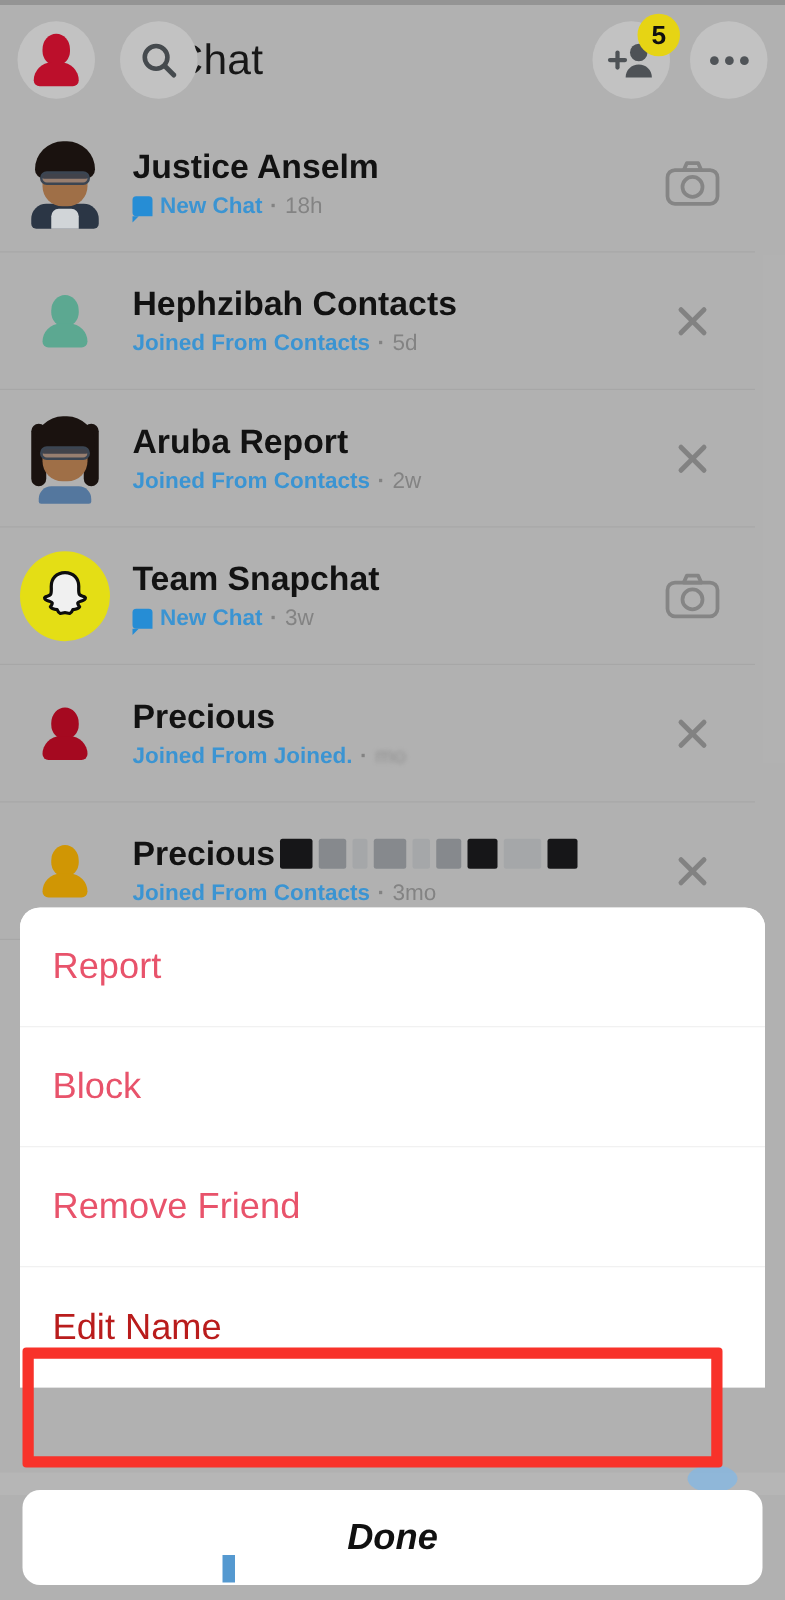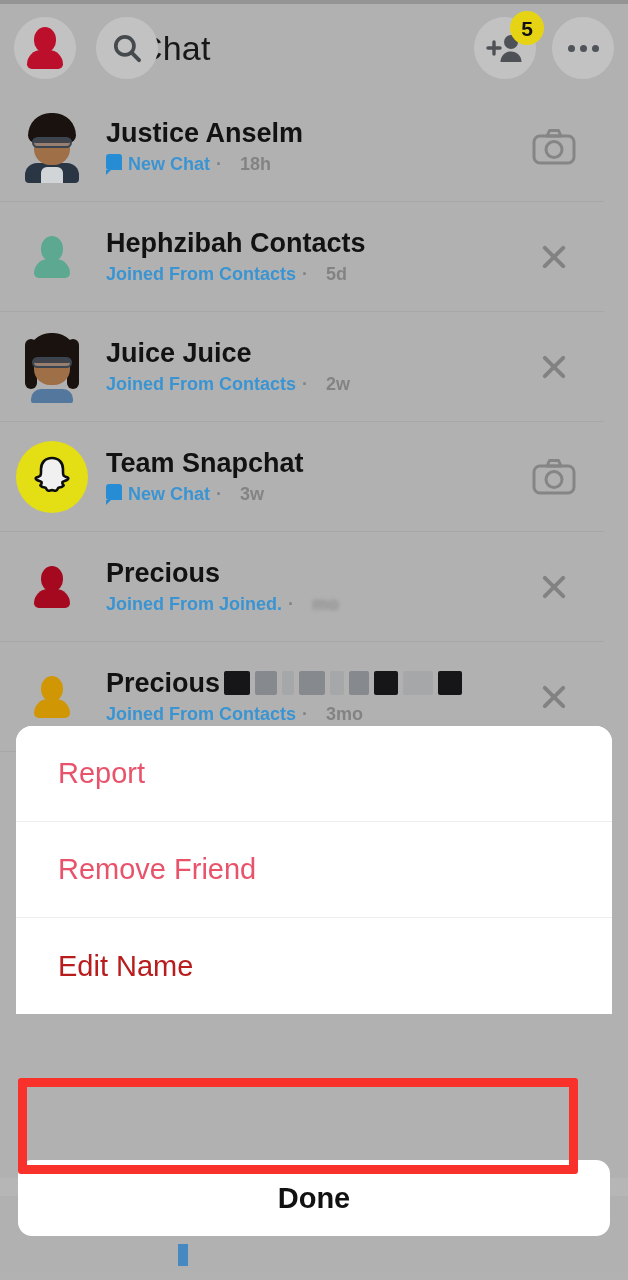--- a/index.html
+++ b/index.html
@@ -153,21 +153,21 @@
     display: flex;
     align-items: center;
   }
 
   .row-sub {
     margin-top: 5px;
     font-size: 18px;
     font-weight: bold;
     color: #3f9ee0;
     display: flex;
-    align-items: flex-start;
+    align-items: center;
     gap: 6px;
     white-space: nowrap;
   }
 
   .chatsq {
     width: 16px; height: 16px;
     background: #2996e3;
     border-radius: 3px 3px 0 3px;
     display: inline-block;
     flex: 0 0 auto;
@@ -175,21 +175,21 @@
   }
   .chatsq::after {
     content: "";
     position: absolute;
     bottom: -5px; left: 0;
     border-left: 5px solid #2996e3;
     border-bottom: 5px solid transparent;
   }
 
   .row-dot { color: #8c8c8c; font-weight: bold; }
-  .row-time { color: #8c8c8c; font-weight: bold; margin-left: 12px; }
+  .row-time { color: #8c8c8c; font-weight: normal; }
 
   .row-action {
     width: 100px;
     flex: 0 0 auto;
     display: flex;
     align-items: center;
     justify-content: center;
     color: #8e8e8e;
   }
 
@@ -326,21 +326,21 @@
     font-size: 21px;
     font-weight: bold;
     color: #9a9a9a;
     border-bottom: 1px solid #eaeaea;
   }
 
   .sheet-item {
     height: 96px;
     display: flex;
     align-items: center;
-    padding-left: 42px;
+    padding-left: 26px;
     font-size: 29px;
     border-bottom: 1px solid #ededed;
     background: #fff;
   }
   .sheet-item.destructive { color: #e8536b; }
   .sheet-item.neutral { color: #b91c1c; }
   .sheet-item.last { border-bottom: none; }
 
   
   .highlight-box {
@@ -352,32 +352,33 @@
     border: 9px solid #f8322a;
     border-radius: 3px;
     z-index: 7;
     pointer-events: none;
   }
 
   
   .done-btn {
     position: absolute;
     left: 18px;
-    top: 1160px;
+    top: 1192px;
     width: 592px;
     height: 76px;
     background: #fff;
     border-radius: 14px;
     display: flex;
     align-items: center;
     justify-content: center;
     font-size: 29px;
     font-weight: bold;
     color: #111;
     z-index: 6;
+    font-style: italic;
   }
 
   
   .nav-sliver {
     position: absolute;
     left: 0; top: 1178px;
     width: 628px; height: 18px;
     background: #b6b6b6;
     z-index: 1;
   }
@@ -498,21 +499,21 @@
         <div class="bitmoji">
           <div class="bm-body-blue"></div>
           <div class="bm-f-hair-l"></div>
           <div class="bm-f-hair-r"></div>
           <div class="bm-face"></div>
           <div class="bm-hair"></div>
           <div class="bm-glasses"></div>
         </div>
       </div>
       <div class="row-text">
-        <div class="row-name">Juice Juice</div>
+        <div class="row-name">Aruba Report</div>
         <div class="row-sub">
           <span>Joined From Contacts</span>
           <span class="row-dot">·</span>
           <span class="row-time">2w</span>
         </div>
       </div>
       <div class="row-action">
         <span class="x-icon"></span>
       </div>
     </div>
@@ -599,20 +600,21 @@
   </div>
 
   <div class="dim"></div>
 
   <div class="nav-sliver"></div>
   <div class="nav-dot"></div>
 
   <div class="sheet">
 
     <div class="sheet-item destructive">Report</div>
+    <div class="sheet-item destructive">Block</div>
     <div class="sheet-item destructive">Remove Friend</div>
     <div class="sheet-item neutral last">Edit Name</div>
   </div>
 
   <div class="highlight-box"></div>
 
   <div class="done-btn">Done</div>
 
   <div class="nav-tick"></div>
 

